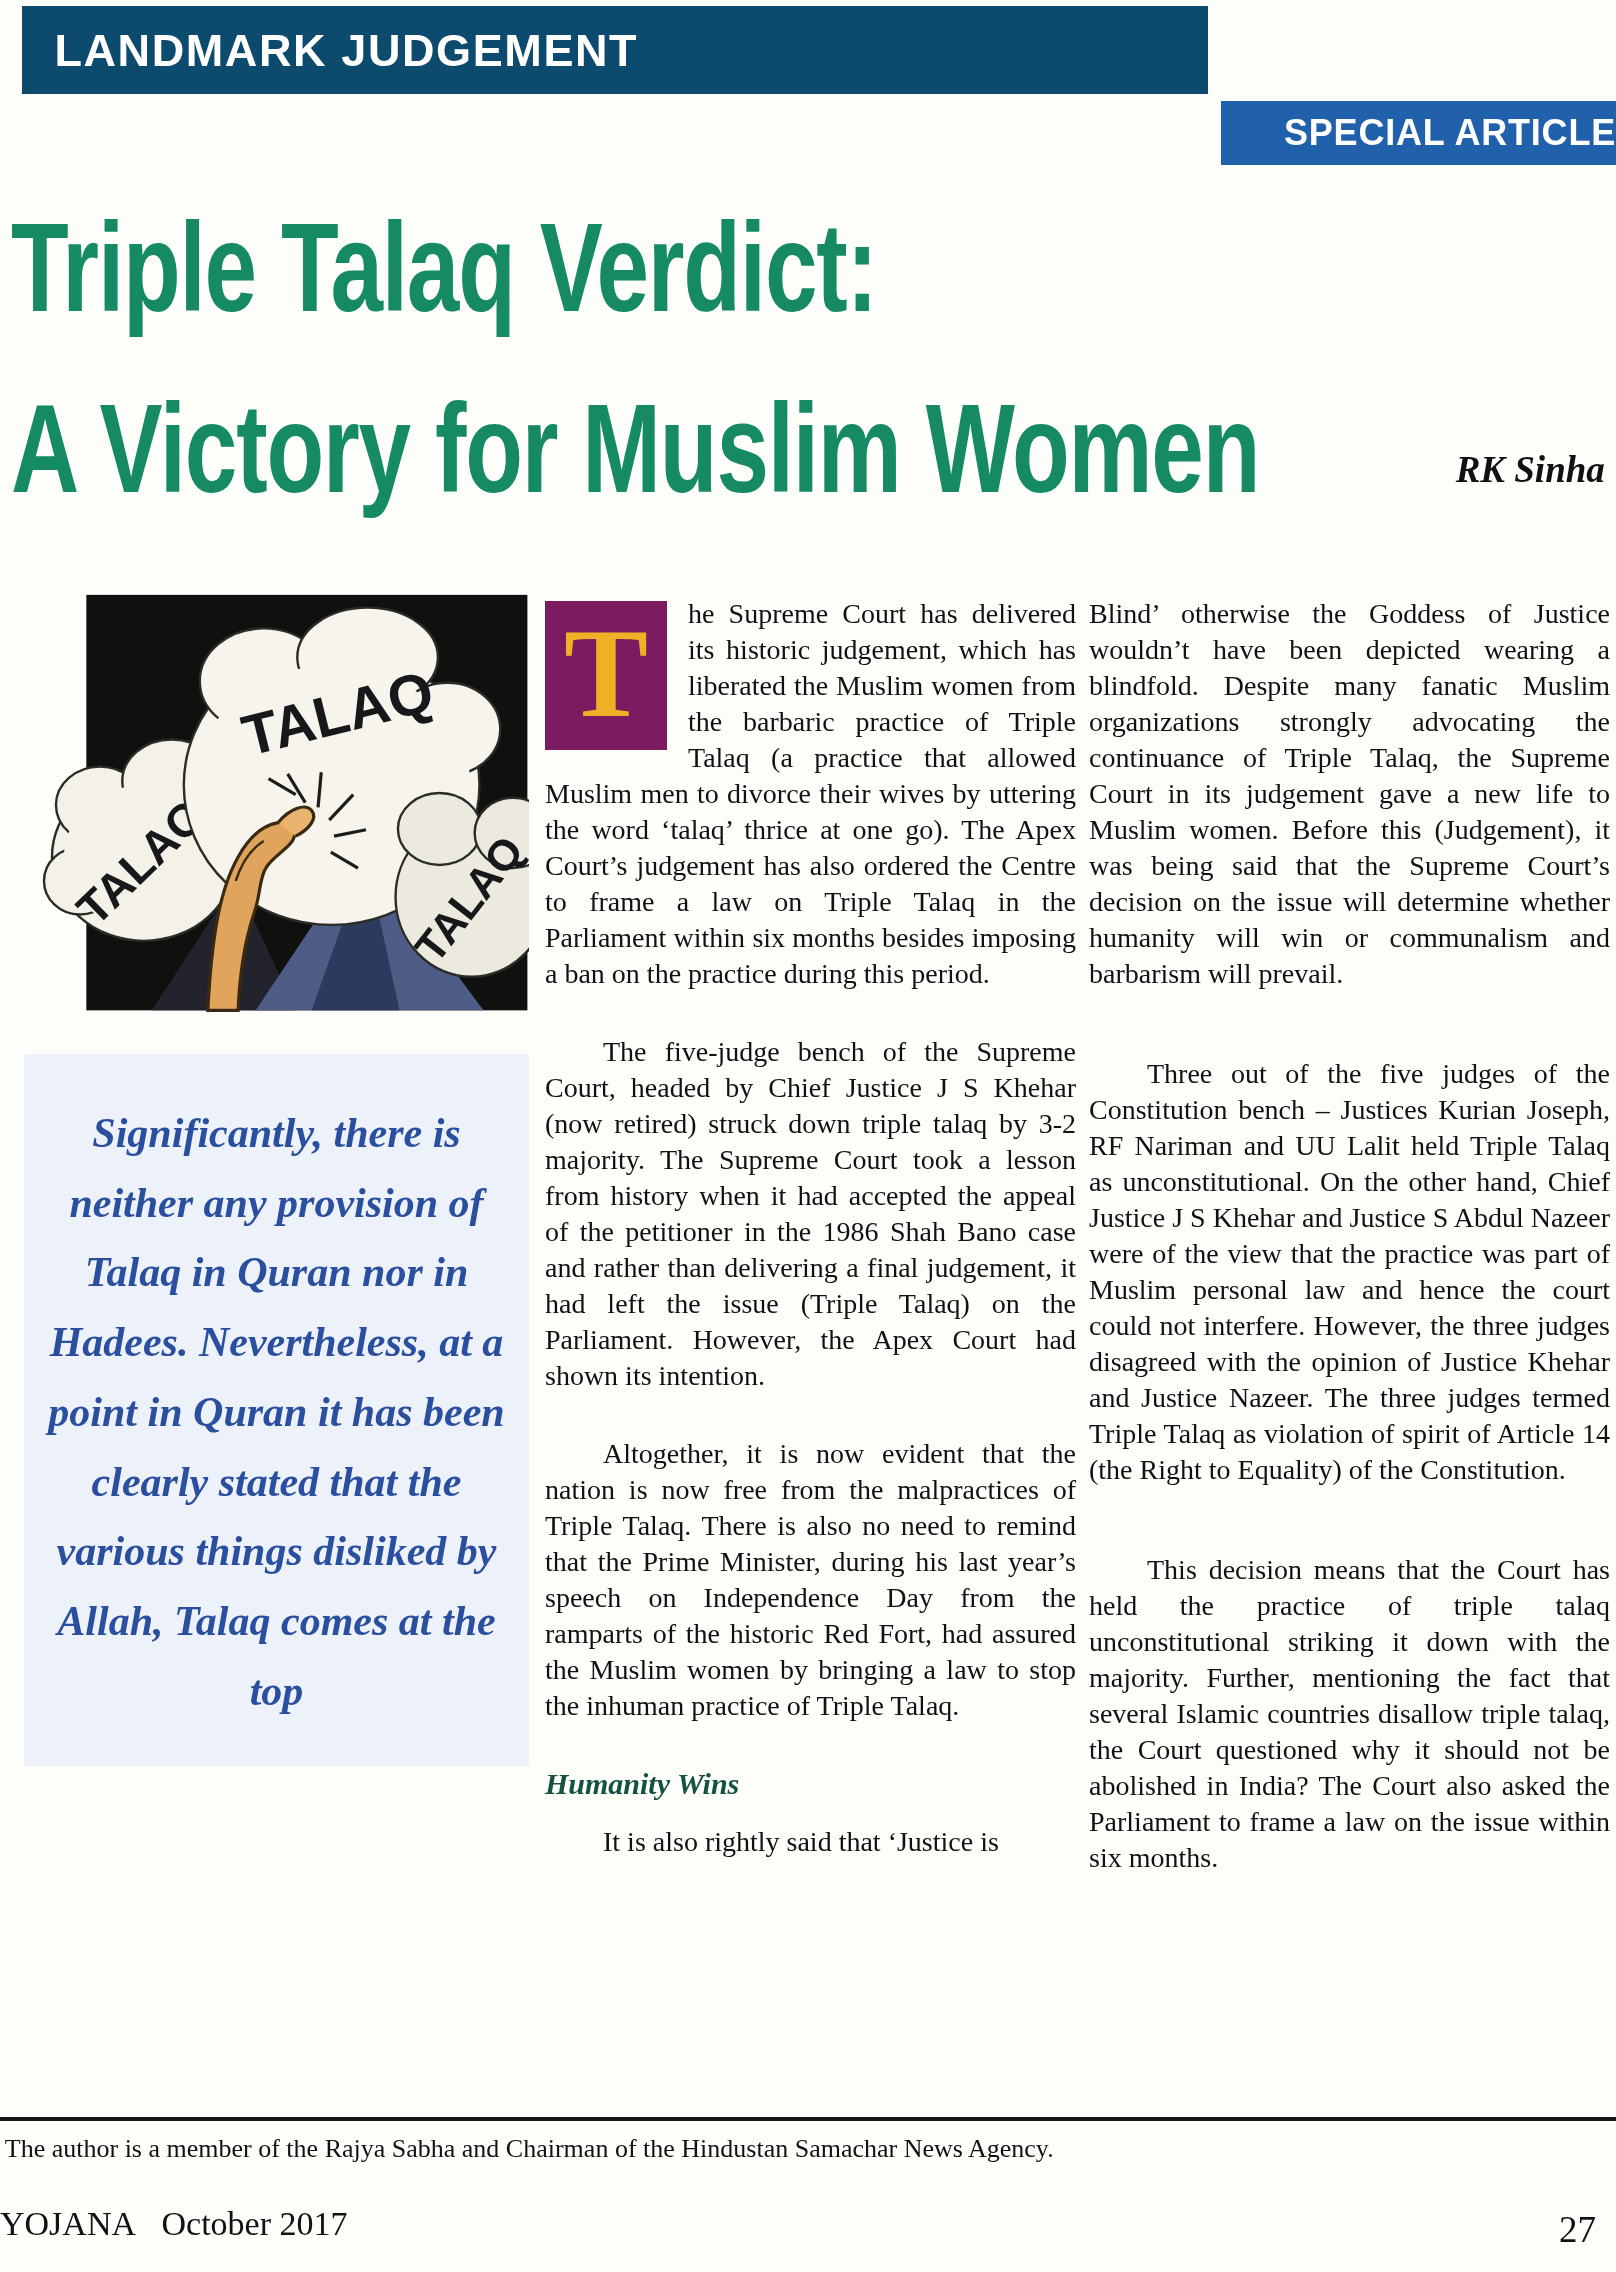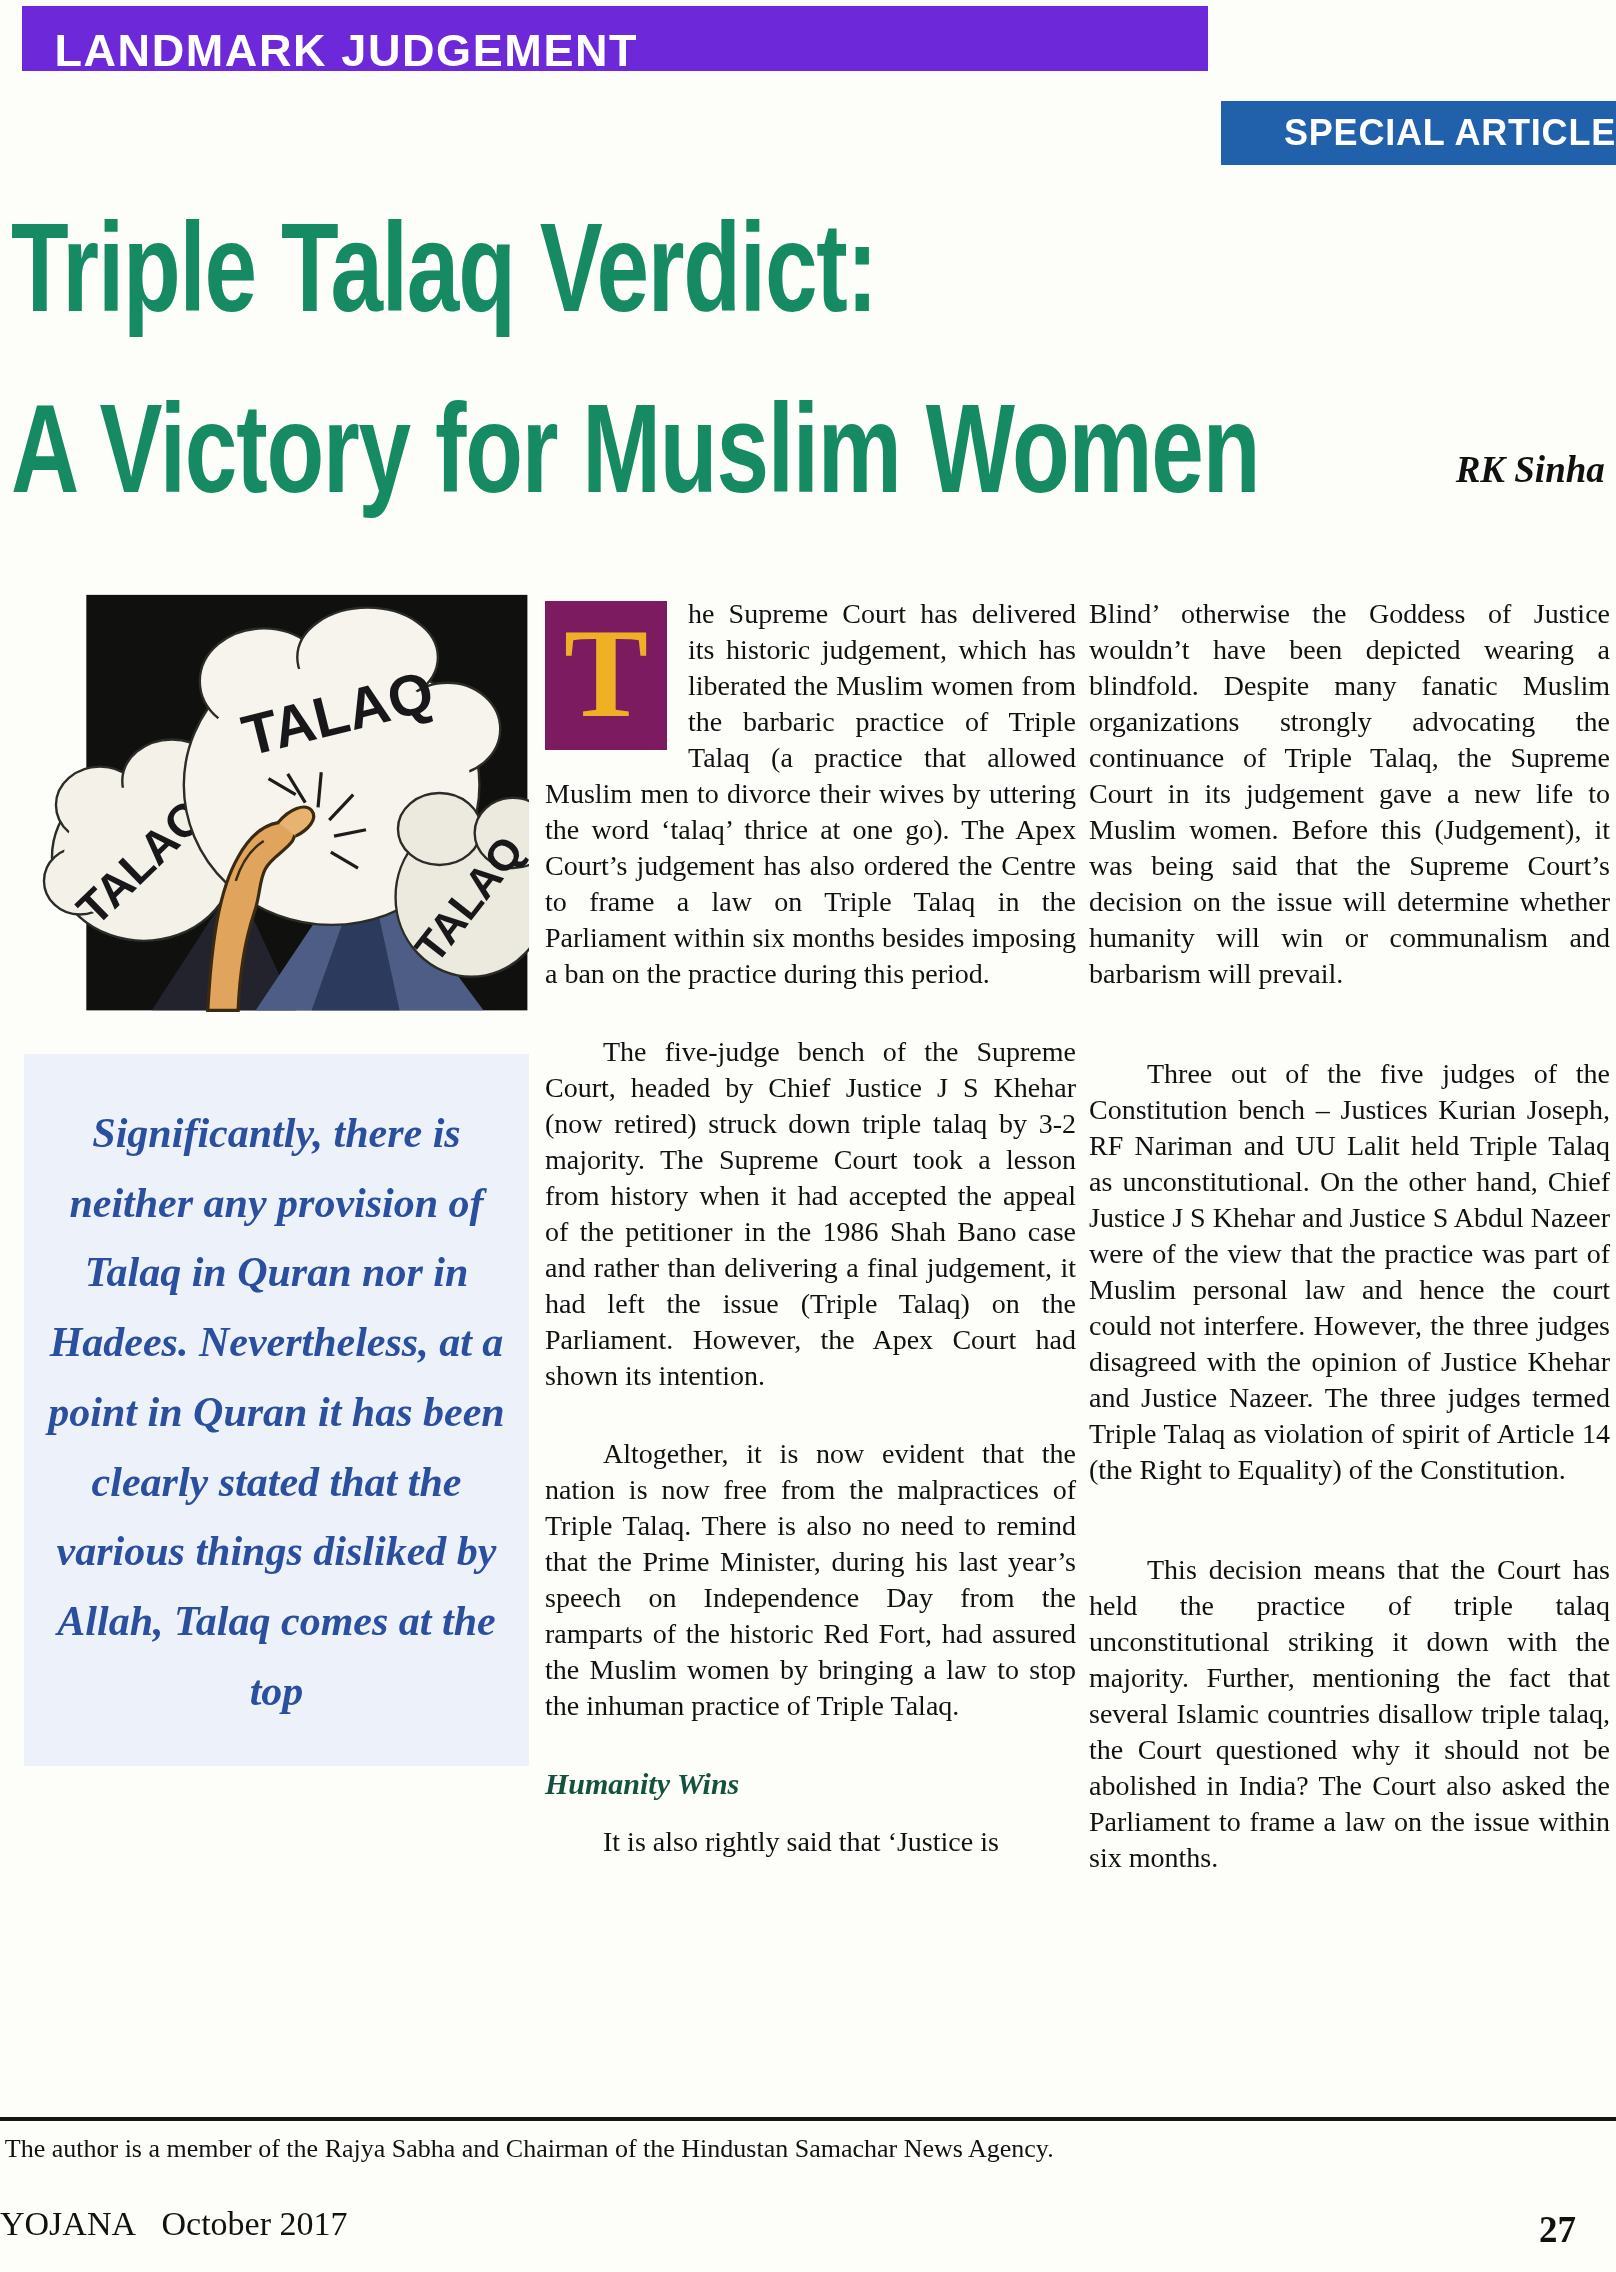--- a/index.html
+++ b/index.html
@@ -4,22 +4,22 @@
 <style>
   html,body { margin:0; padding:0; background:#e8e8e4; }
   .page {
     position:relative; width:1616px; height:2273px;
     background:#fdfdfa; overflow:hidden;
     font-family:"Liberation Serif", serif; color:#111;
   }
 
   
   .banner-purple {
-    position:absolute; left:22.4px; top:6.4px; width:1186px; height:65px;
-    background:#6d28d9; color:#fff;
+    position:absolute; left:22.4px; top:6.4px; width:1186px; height:88px;
+    background:#0c4a6e; color:#fff;
     font-family:"Liberation Sans", sans-serif; font-weight:bold;
     font-size:45px; letter-spacing:1.6px; line-height:90px;
     padding-left:32px; box-sizing:border-box;
   }
   .banner-blue {
     position:absolute; left:1221px; top:101px; width:395px; height:64px;
     background:#2161ac; color:#fff;
     font-family:"Liberation Sans", sans-serif; font-weight:bold;
     font-size:36px; letter-spacing:0.8px; line-height:64px; text-align:right;
   }
@@ -77,21 +77,21 @@
     background:#161616;
   }
   .footer-note {
     position:absolute; left:4.8px; top:2133px; width:1519px;
     font-size:26px; line-height:32px;
   }
   .journal-line {
     position:absolute; left:0px; top:2205px; font-size:34px;
   }
   .page-number {
-    position:absolute; right:40px; top:2208px; font-size:37px;font-weight:bold;
+    position:absolute; right:20px; top:2208px; font-size:37px;
   }
 </style>
 </head>
 <body>
 
 <div class="page">
 
   <div class="banner-purple">
     <span>LANDMARK JUDGEMENT</span>
   </div>

